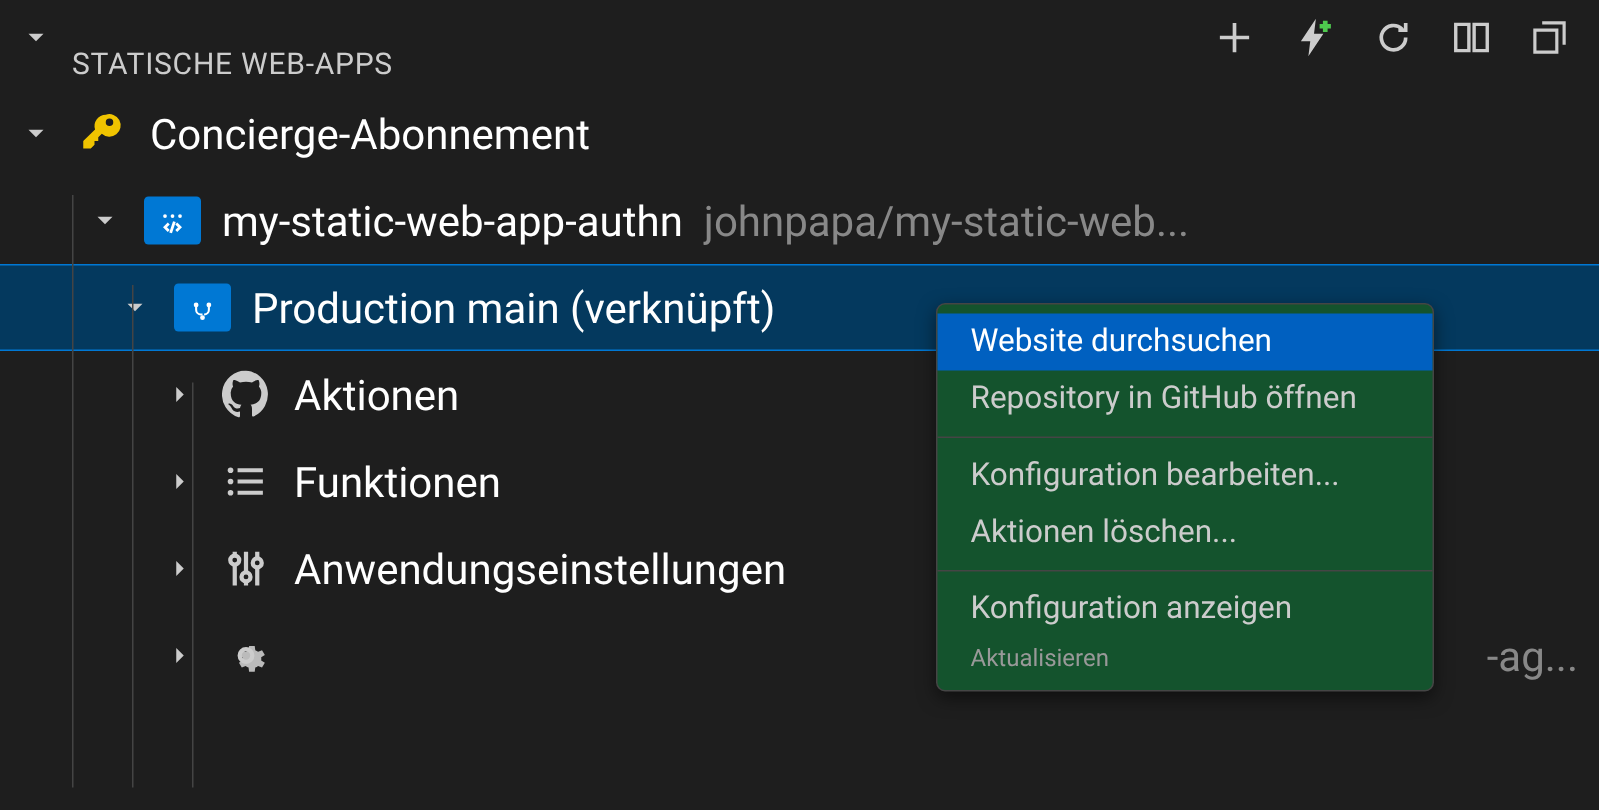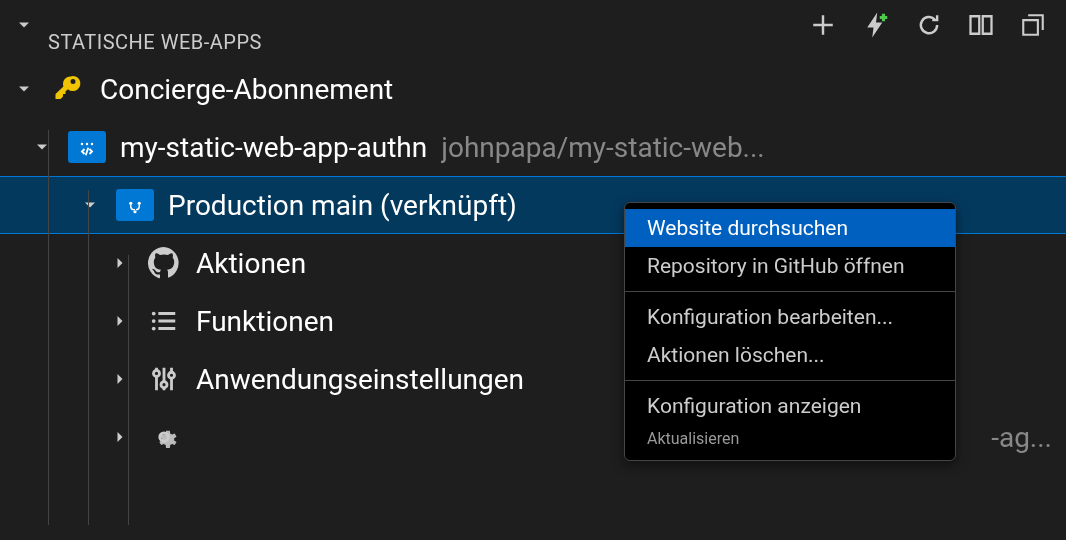--- a/index.html
+++ b/index.html
@@ -78,37 +78,37 @@
       white-space: nowrap;
     }
     .node-sublabel {
       color: #888888;
       font-size: 28px;
       white-space: nowrap;
       overflow: hidden;
       text-overflow: ellipsis;
     }
     .indent-1 { padding-left: 12px; }
-    .indent-2 { padding-left: 30px; }
+    .indent-2 { padding-left: 58px; }
     .indent-3 { padding-left: 78px; }
     .indent-4 { padding-left: 108px; }
     .guide-line {
       position: absolute;
       width: 1px;
       background: #444;
     }
     .gl1 { left: 48px; top: 130px; height: 395px; }
     .gl2 { left: 88px; top: 190px; height: 335px; }
     .gl3 { left: 128px; top: 255px; height: 270px; }
     .context-menu {
       position: absolute;
       left: 624px;
       top: 202px;
       width: 332px;
-      background: #000000;
+      background: #14532d;
       border: 1px solid #454545;
       border-radius: 6px;
       box-shadow: 0 4px 12px rgba(0,0,0,0.5);
       padding: 6px 0;
     }
     .menu-item {
       padding: 7px 22px;
       color: #cccccc;
       font-size: 21px;
       cursor: pointer;

